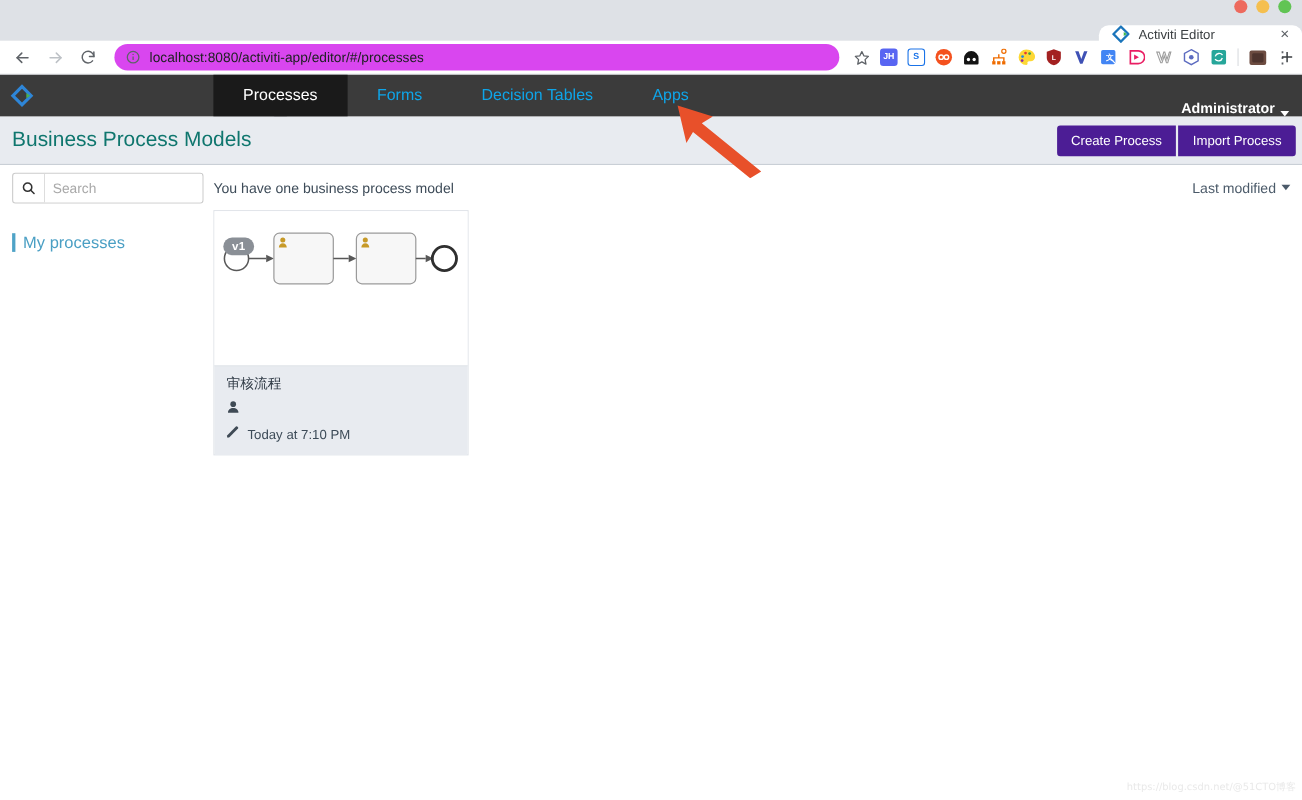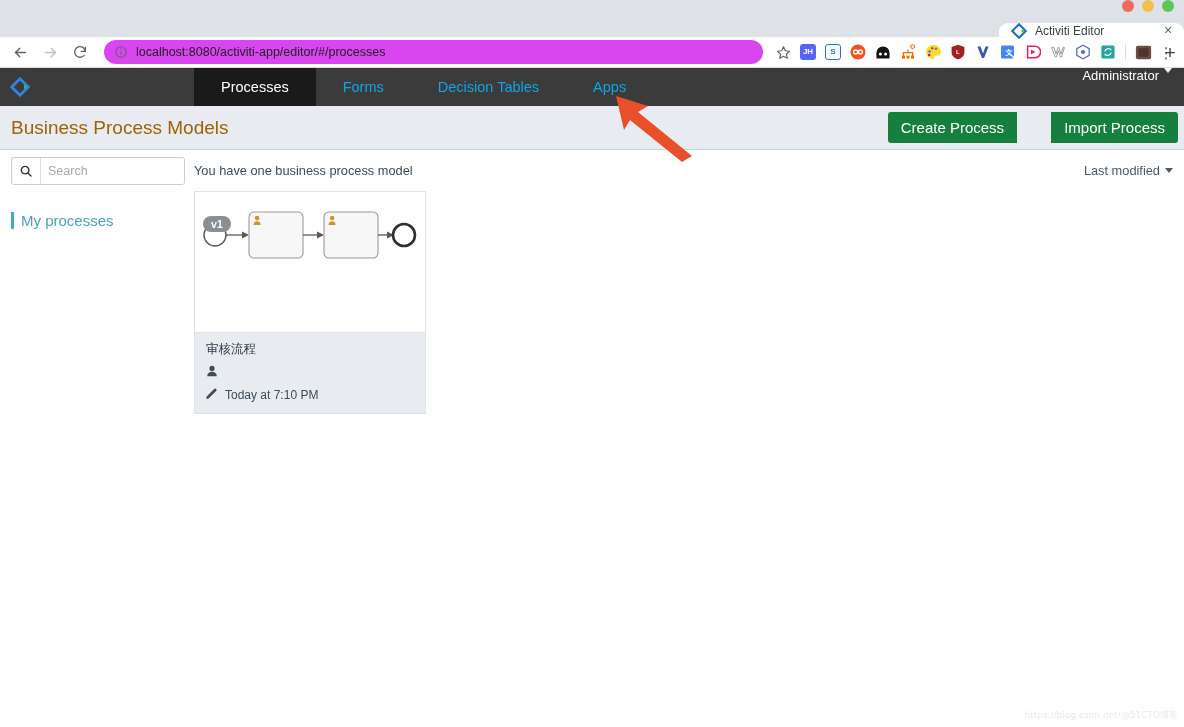--- a/index.html
+++ b/index.html
@@ -112,39 +112,39 @@
   .nav-tab.active { background: #1a1a1a; color: #ffffff; }
   .nav-tab.active::after {
     content:""; position:absolute; left:50%; bottom:-6px;
     transform: translateX(-50%);
     width:0;height:0;
     border-left:6px solid transparent;
     border-right:6px solid transparent;
     border-top:6px solid #1a1a1a;
   }
   .nav-user {
-    margin-left:auto; display:flex; align-items:flex-start; gap:5px;
-    padding-right: 12px; color:#fff; font-size:13px; cursor:pointer;
+    margin-left:auto; display:flex; align-items:flex-end; gap:5px;
+    padding-right: 12px; color:#fff; font-size:13px; cursor:pointer;font-weight:bold;
   }
   .caret-down { width:0;height:0;border-left:4px solid transparent;
     border-right:4px solid transparent;border-top:5px solid currentColor; }
 
   
   .page-header {
     height: 44px; background: #e8ebf0;
     border-bottom: 1px solid #c9cfd6;
     display:flex; align-items:center; padding: 0 6px 0 11px;
     position: relative;
   }
-  .page-title { font-size: 19px; color: #a16207; font-weight: normal; }
+  .page-title { font-size: 19px; color: #0f766e; font-weight: normal; }
   .header-actions { margin-left:auto; display:flex; align-items:center; gap:2px; }
   .btn-primary {
-    background: #15803d; color:#fff; border: none;
-    font-size: 15px; font-family:"Liberation Sans", sans-serif;
-    padding: 7px 13px; cursor: pointer; border-radius: 2px; margin-left: 32px;
+    background: #4c1d95; color:#fff; border: none;
+    font-size: 12px; font-family:"Liberation Sans", sans-serif;
+    padding: 7px 13px; cursor: pointer; border-radius: 2px;
   }
   .btn-primary.first { border-radius: 3px 0 0 3px; }
   .btn-primary.last { border-radius: 0 3px 3px 0; }
 
   
   .app-body { display:flex; height: calc(727px - 37px - 32px - 38px - 45px); }
   .sidebar { width: 194px; flex: 0 0 194px; padding: 7px 9px 0 11px; }
   .search-box {
     display:flex; align-items:stretch; height: 28px;
     border: 1px solid #ccc; border-radius: 3px; background:#fff;

